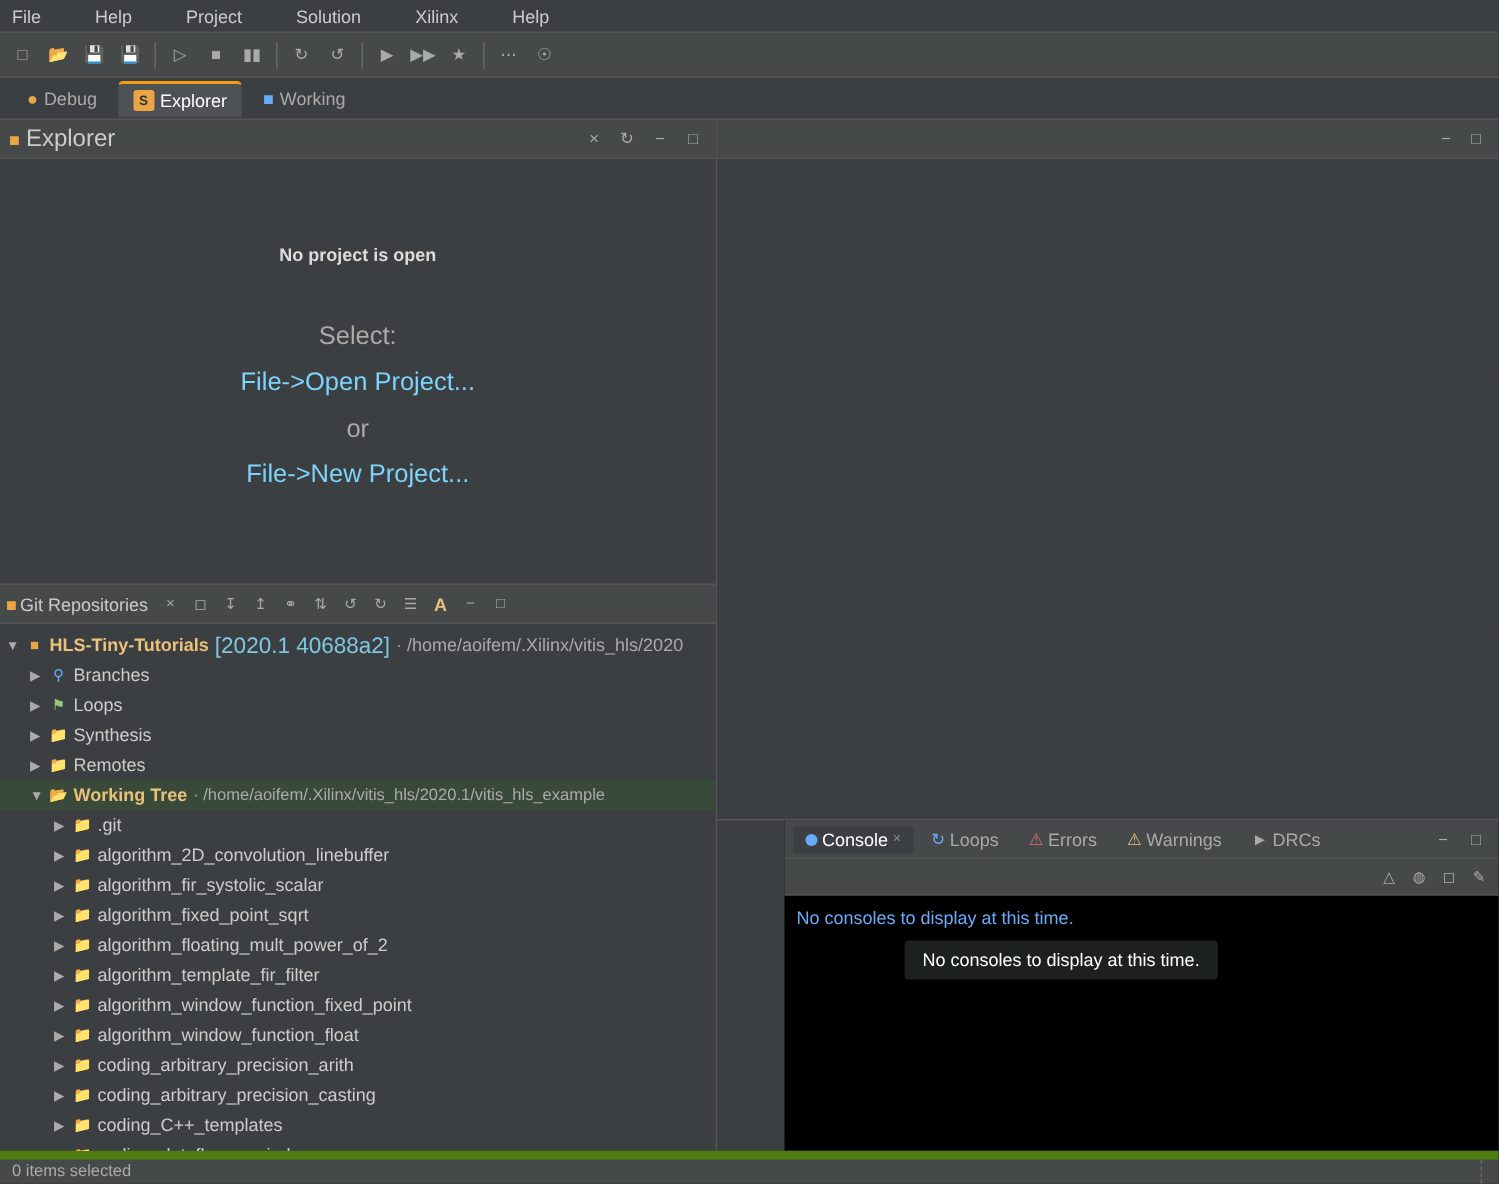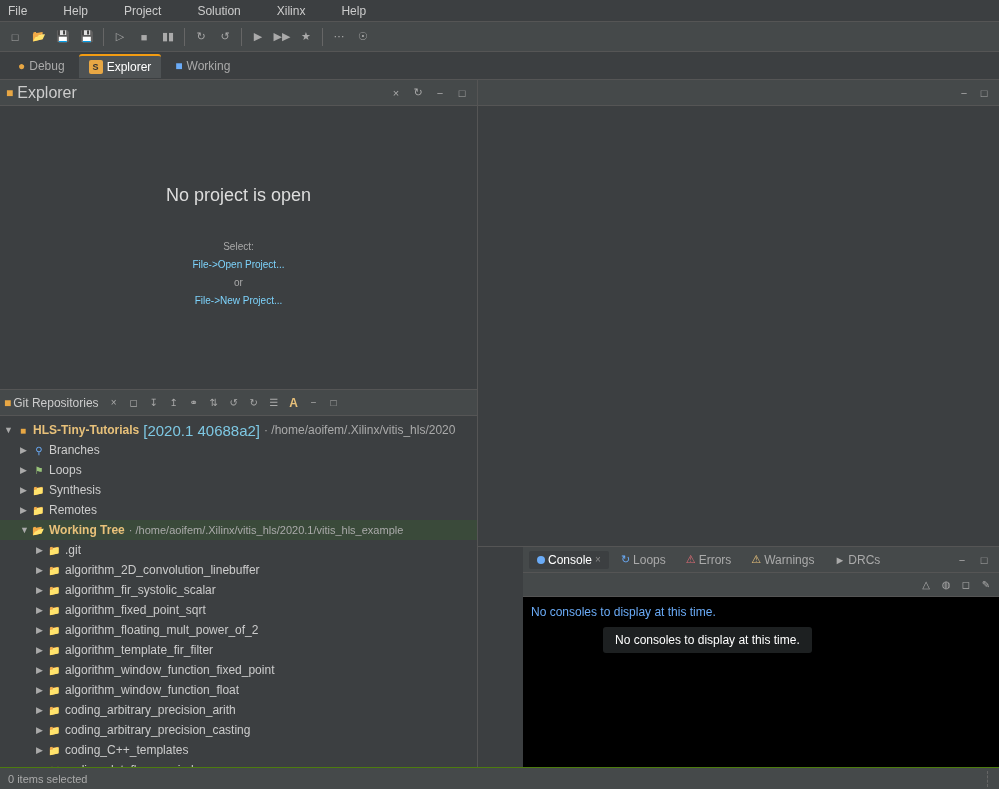--- a/index.html
+++ b/index.html
@@ -137,30 +137,30 @@
     }
     .explorer-content {
       flex: 1;
       display: flex;
       flex-direction: column;
       align-items: center;
       justify-content: center;
       padding: 20px;
     }
     .no-project-title {
-      font-size: 18px;
-      font-weight: normal;
+      font-size: 12px;
+      font-weight: bold;
       color: #dddddd;
       margin-bottom: 32px;
     }
     .no-project-text {
       text-align: center;
       color: #aaaaaa;
       line-height: 1.8;
-      font-size: 10px;
+      font-size: 17px;
     }
     .no-project-text .link {
       color: #7dd3fc;
     }
 
     
     .git-panel {
       flex: 1;
       background: #3c3f41;
       display: flex;
@@ -356,21 +356,21 @@
       border-radius: 3px;
       font-size: 12px;
       pointer-events: none;
     }
 
     
     .statusbar {
       display: flex;
       align-items: center;
       background: #45494a;
-      border-top: 1px solid #4d7c0f;
+      border-top: 6px solid #4d7c0f;
       height: 22px;
       padding: 0 8px;
       justify-content: space-between;
     }
     .statusbar-text {
       font-size: 11px;
       color: #aaaaaa;
     }
 
     

